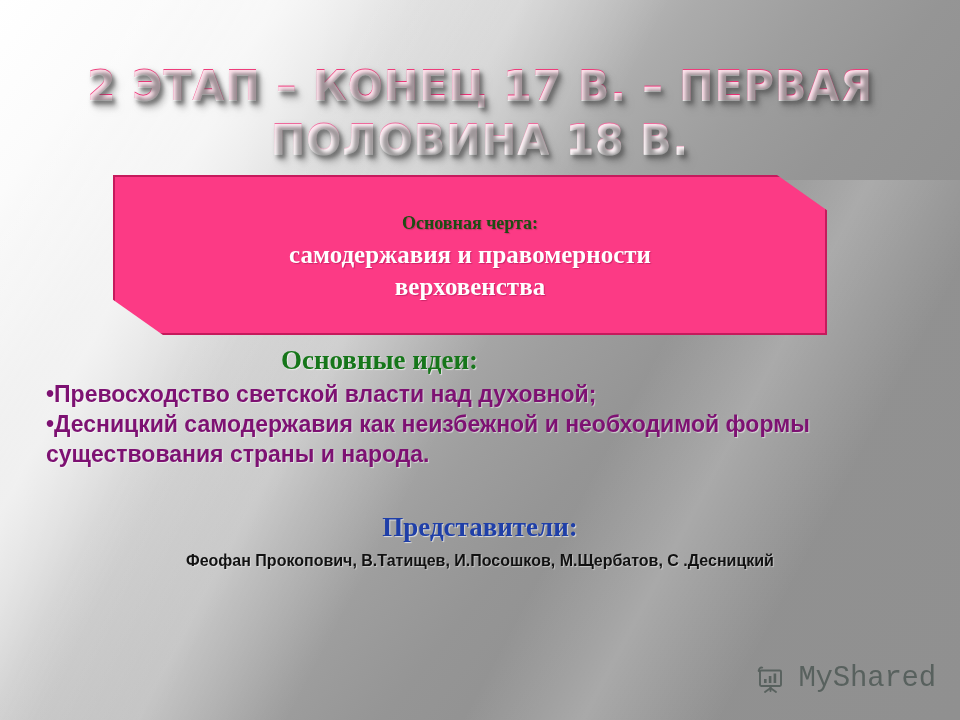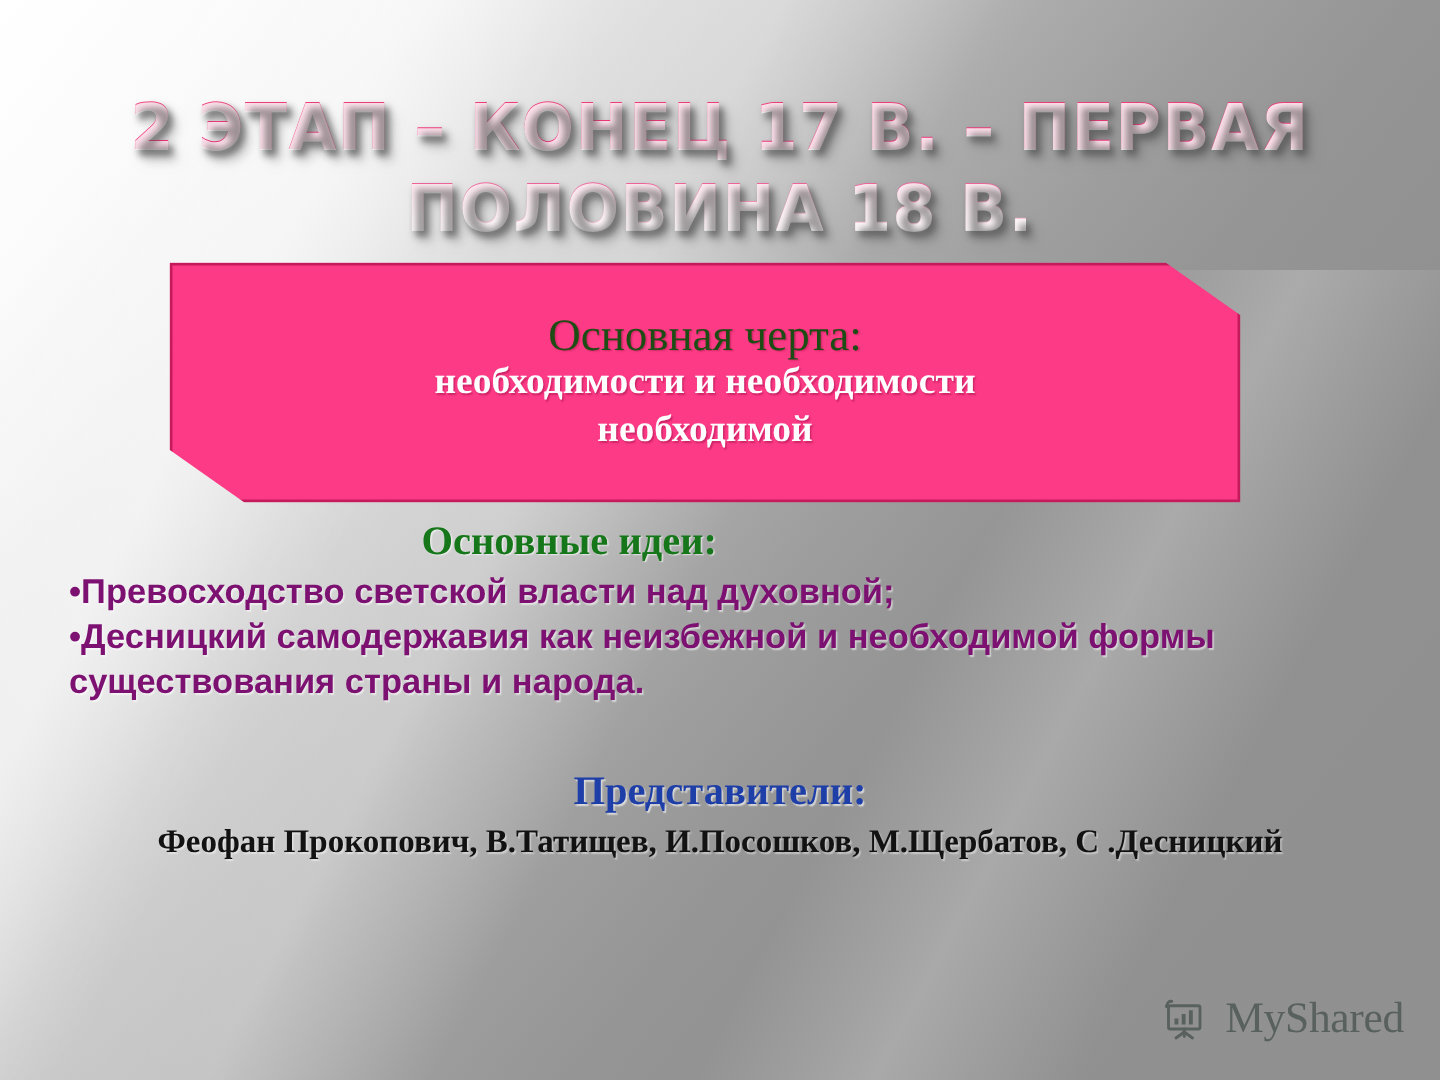--- a/index.html
+++ b/index.html
@@ -111,22 +111,22 @@
     display: flex;
     flex-direction: column;
     align-items: center;
     justify-content: center;
     text-align: center;
     padding: 0 38px;
     box-sizing: border-box;
   }
   .banner-head {
     font-family: "Liberation Serif", serif;
-    font-weight: normal;
-    font-size: 30px;
+    font-weight: bold;
+    font-size: 18px;
     line-height: 31px;
     color: #1d4d14;
     text-shadow: 1px 1px 1px rgba(120,0,45,0.30);
   }
   .banner-body {
     font-family: "Liberation Serif", serif;
     font-weight: bold;
     font-size: 25px;
     line-height: 32px;
     color: #ffffff;
@@ -171,40 +171,40 @@
     font-size: 27px;
     line-height: 32px;
     color: #1f3fa8;
     text-shadow: 1px 1px 1px rgba(255,255,255,0.65);
   }
   #reps-names {
     position: absolute;
     left: 0; top: 547px;
     width: 960px;
     text-align: center;
-    font-family: Liberation Serif, serif;
-    font-weight: bold;
-    font-size: 22px;
+    font-family: Liberation Sans, sans-serif;
+    font-weight: bold;
+    font-size: 16px;
     line-height: 28px;
     color: #121212;
     text-shadow: 1px 1px 1px rgba(255,255,255,0.45);
   }
 
   
   #watermark {
     position: absolute;
     right: 24px; bottom: 24px;
     display: flex;
     align-items: center;
     gap: 10px;
     opacity: 0.80;
   }
   #watermark svg { display: block; }
   #watermark-text {
-    font-family: Liberation Serif, serif;
+    font-family: Liberation Mono, monospace;
     font-size: 29px;
     line-height: 30px;
     color: #4b5652;
     letter-spacing: -0.2px;
   }
 </style>
 </head>
 <body>
 
 <div id="slide">
@@ -214,22 +214,22 @@
   <div id="sheen-c"></div>
 
   <div id="title">
     <div>2 ЭТАП – КОНЕЦ 17 В. – ПЕРВАЯ</div>
     <div>ПОЛОВИНА 18 В.</div>
   </div>
 
   <div id="banner"></div>
   <div id="banner-inner">
     <div class="banner-head">Основная черта:</div>
-    <div class="banner-body">необходимости и необходимости</div>
-    <div class="banner-body">необходимой</div>
+    <div class="banner-body">самодержавия и правомерности</div>
+    <div class="banner-body">верховенства</div>
   </div>
 
   <div id="ideas-head">Основные идеи:</div>
 
   <div id="ideas-list">
     <div class="idea-item"><span class="idea-bullet">•</span><span>Превосходство светской власти над духовной;</span></div>
     <div class="idea-item"><span class="idea-bullet">•</span><span>Десницкий самодержавия как неизбежной и необходимой формы существования страны и народа.</span></div>
   </div>
 
   <div id="reps-head">Представители:</div>

